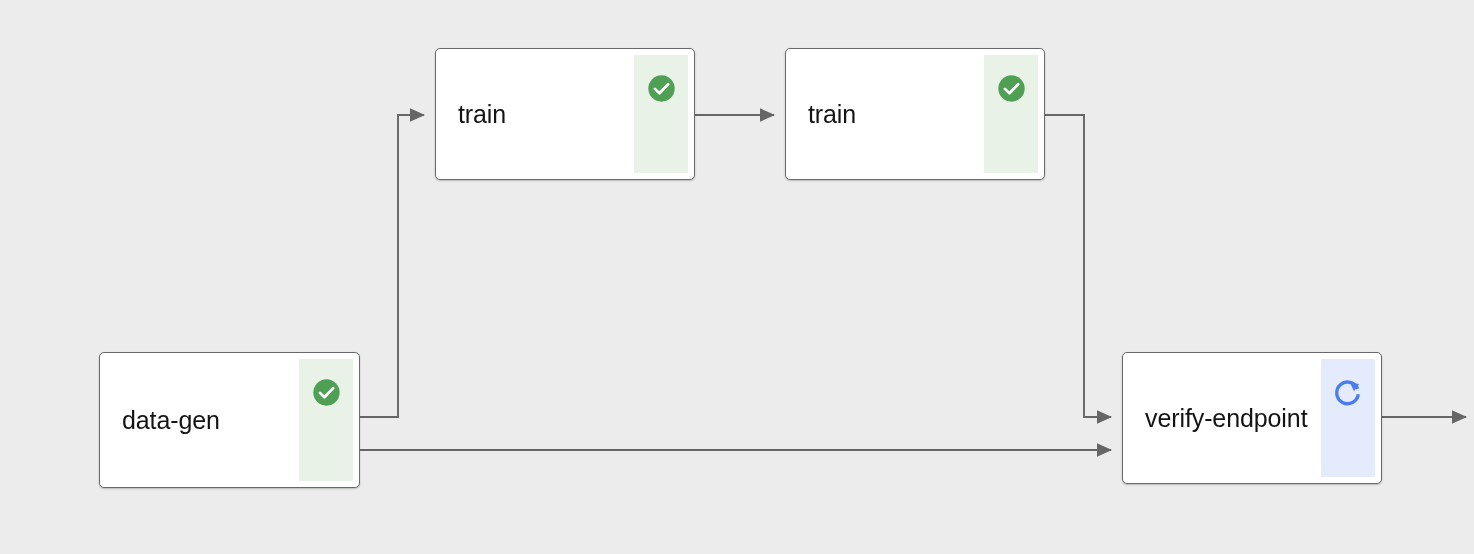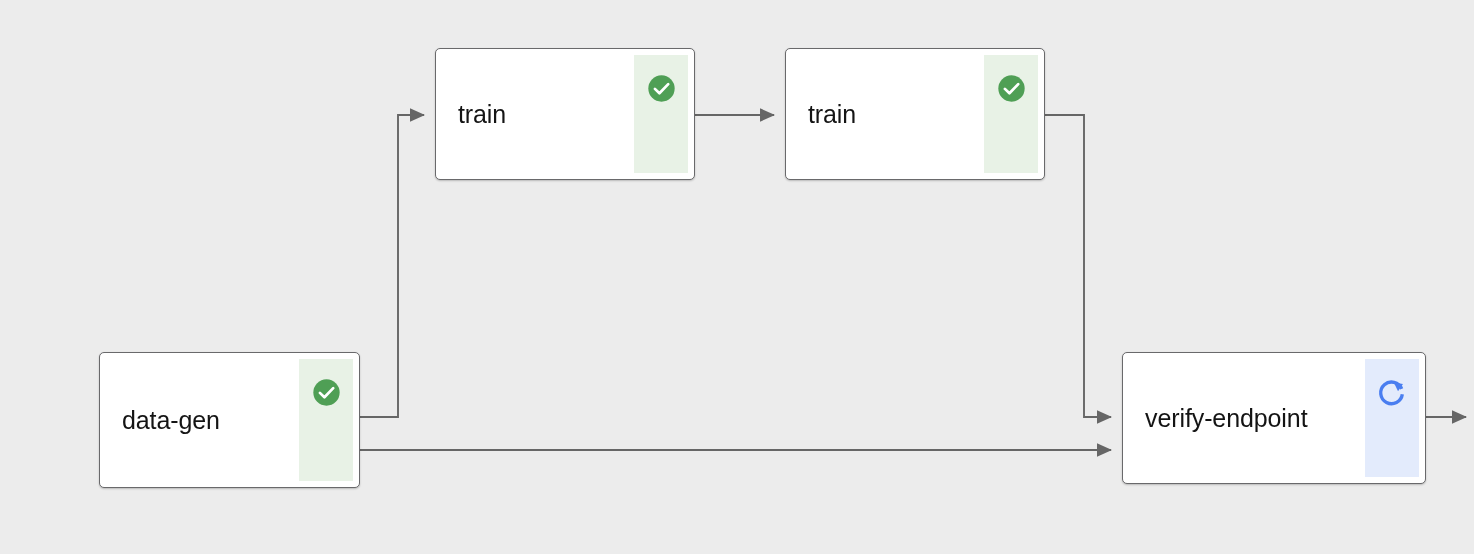--- a/index.html
+++ b/index.html
@@ -99,21 +99,21 @@
   </div>
       <div class="node" style="left: 785px; top: 48px; width: 260px; height: 132px; border-color: rgb(105, 105, 107); background: rgb(255, 255, 255);">
     <div class="node-label" style="color: rgb(20, 20, 20);">train</div>
     <div class="status-strip ok">
           <svg class="status-icon" width="31" height="31" viewBox="0 0 24 24">
     <circle cx="12" cy="12" r="10.2" fill="#4f9f55"></circle>
     <path d="M6.9 12.3 L10.4 15.7 L17.2 8.6" fill="none" stroke="#ffffff" stroke-width="2.1" stroke-linecap="round" stroke-linejoin="round"></path>
   </svg>
         </div>
   </div>
-      <div class="node" style="left: 1122px; top: 352px; width: 304px; height: 132px; border-color: rgb(105, 105, 107); background: rgb(255, 255, 255);">
+      <div class="node" style="left: 1122px; top: 352px; width: 260px; height: 132px; border-color: rgb(105, 105, 107); background: rgb(255, 255, 255);">
     <div class="node-label" style="color: rgb(20, 20, 20);">verify-endpoint</div>
     <div class="status-strip busy">
           <svg class="status-icon" width="31" height="31" viewBox="0 0 24 24">
     <path d="M19.1 9.2 A8.4 8.4 0 1 0 19.6 13.4" fill="none" stroke="#4a7ef0" stroke-width="2.6" stroke-linecap="butt"></path>
     <path d="M13.0 4.2 L20.1 5.4 L16.3 11.1 z" fill="#4a7ef0"></path>
   </svg>
         </div>
   </div>
     </div>
 

